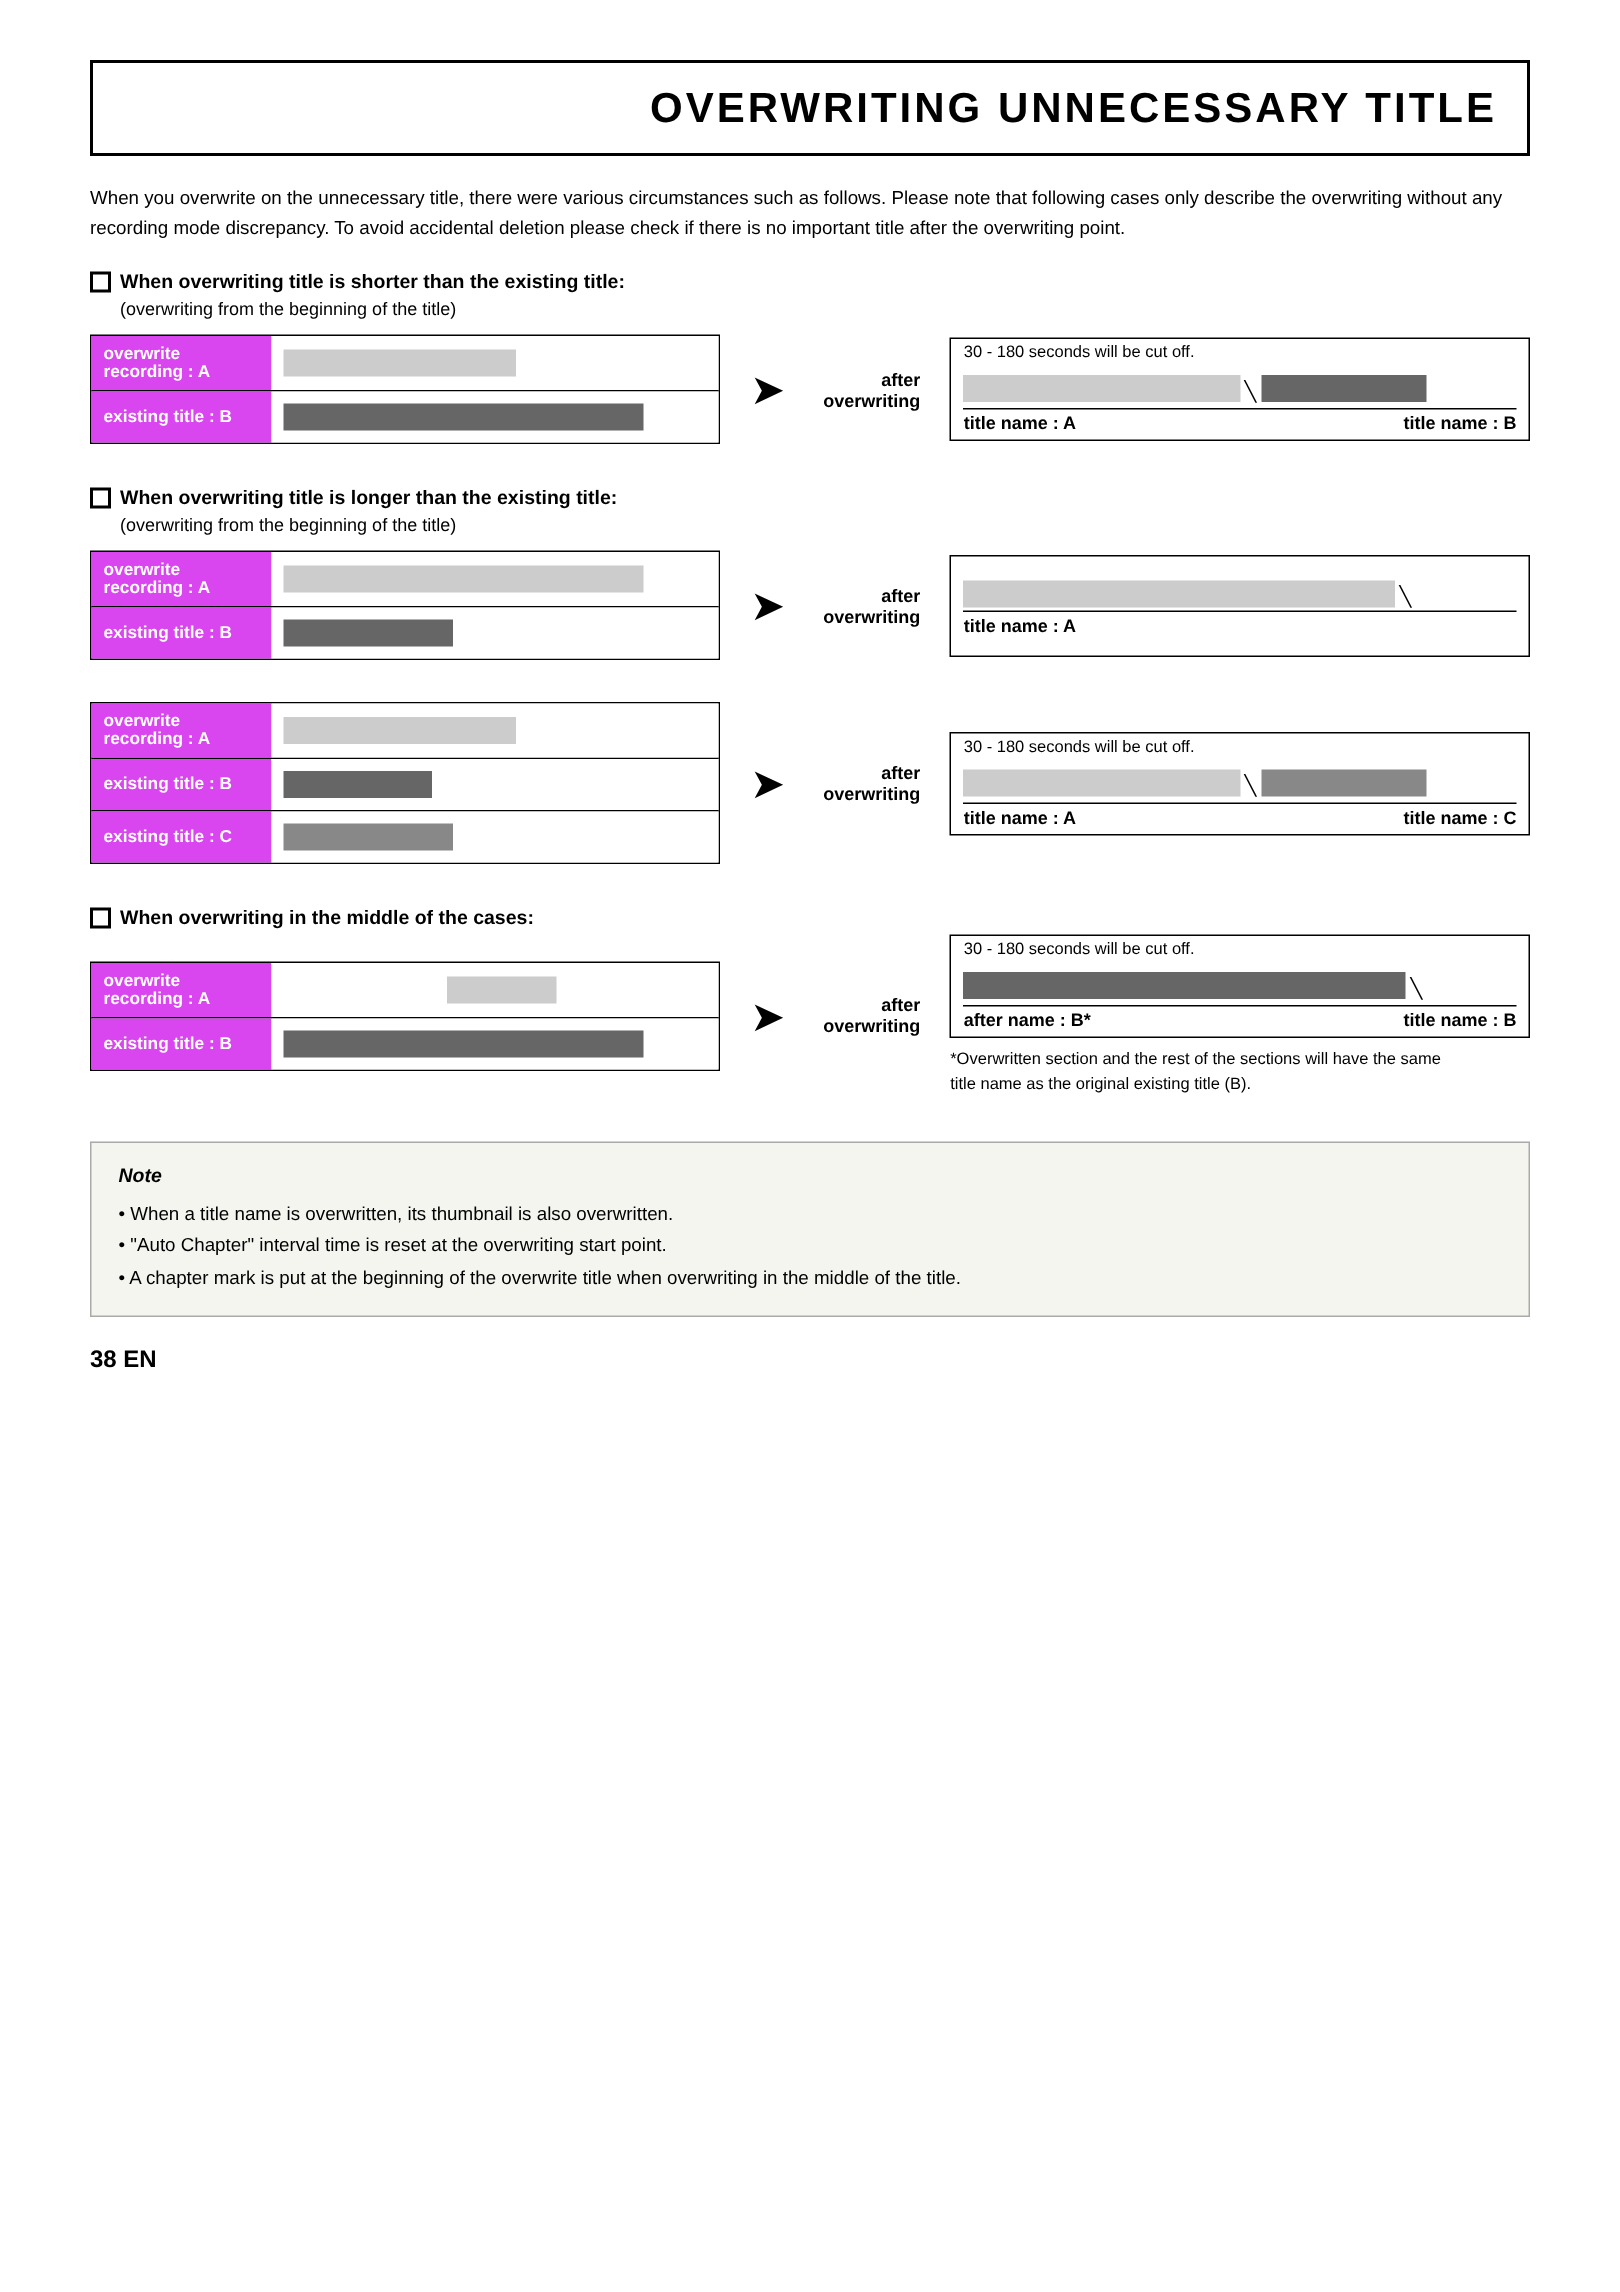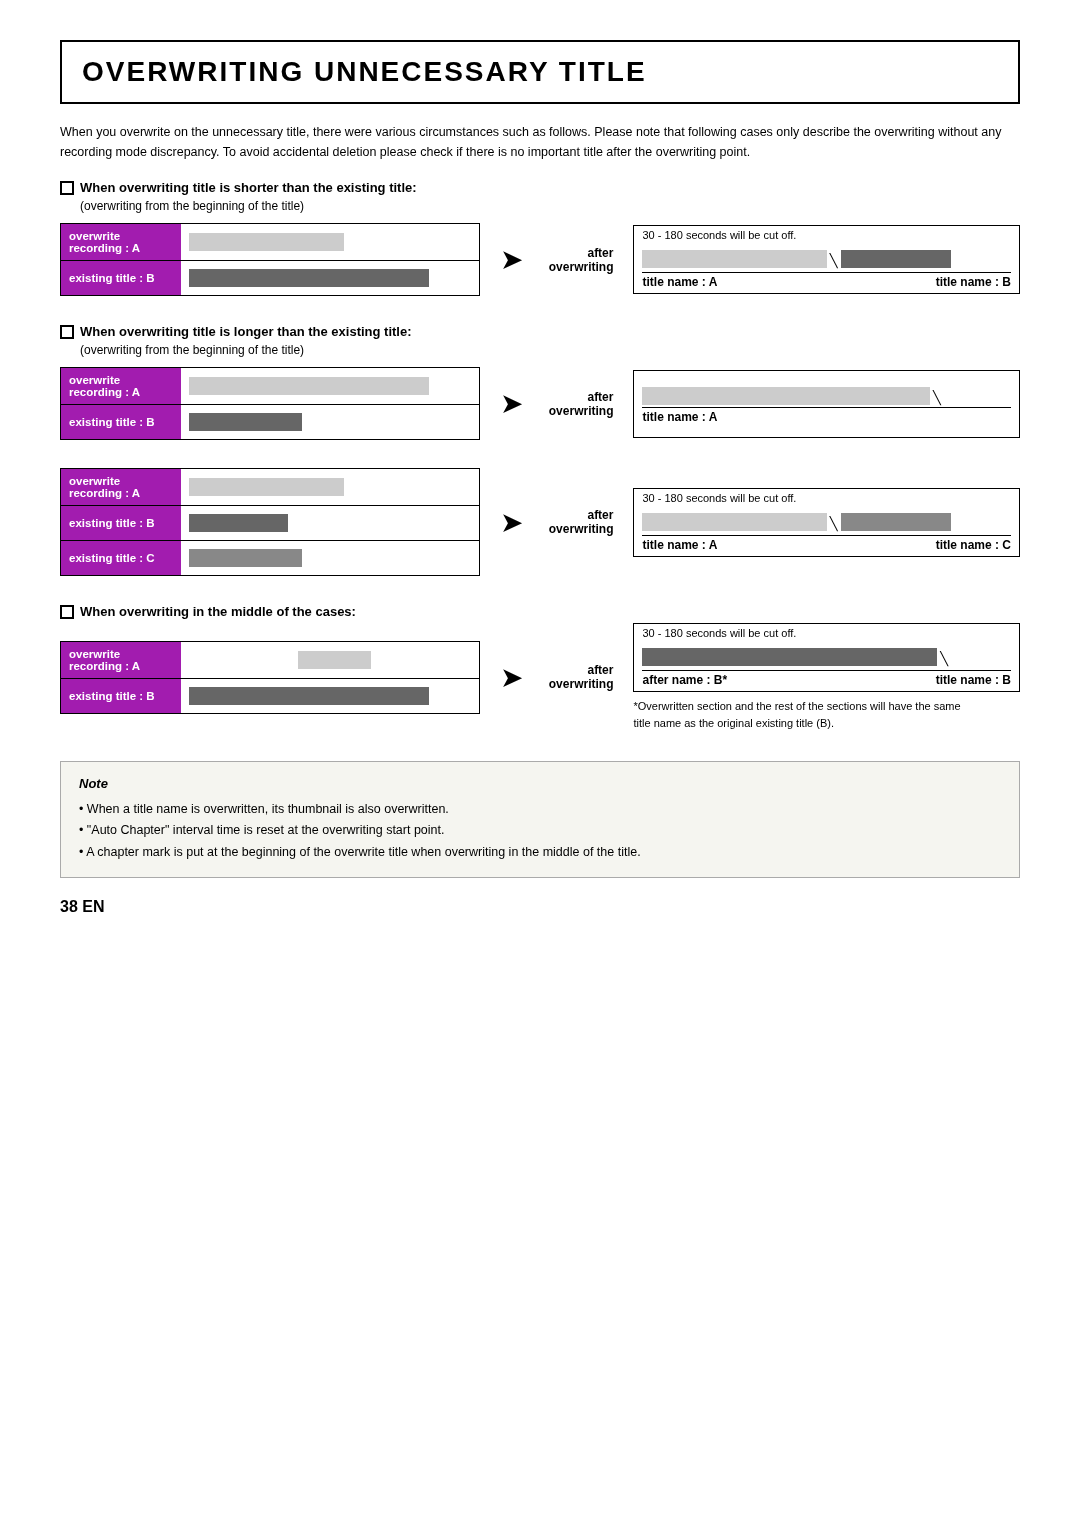--- a/index.html
+++ b/index.html
@@ -6,21 +6,21 @@
     body {
       background: #fff;
       font-family: Arial, Helvetica, sans-serif;
       font-size: 13px;
       color: #000;
       width: 1080px;
       min-height: 1528px;
       padding: 40px 60px;
     }
     .page-title {
-      text-align: left;
+      text-align: right;
       font-size: 28px;
       font-weight: 900;
       letter-spacing: 2px;
       border: 2px solid #000;
       padding: 14px 20px;
       margin-bottom: 18px;
     }
     .section-header {
       background: #555;
       color: #fff;
@@ -65,21 +65,21 @@
       border: 1.5px solid #000;
     }
     .diagram-left-row {
       display: flex;
       border-bottom: 1px solid #000;
     }
     .diagram-left-row:last-child {
       border-bottom: none;
     }
     .label-cell {
-      background: #a21caf;
+      background: #d946ef;
       color: #fff;
       font-size: 11.5px;
       font-weight: bold;
       padding: 6px 8px;
       width: 120px;
       flex-shrink: 0;
       display: flex;
       align-items: center;
     }
     .bar-cell {

